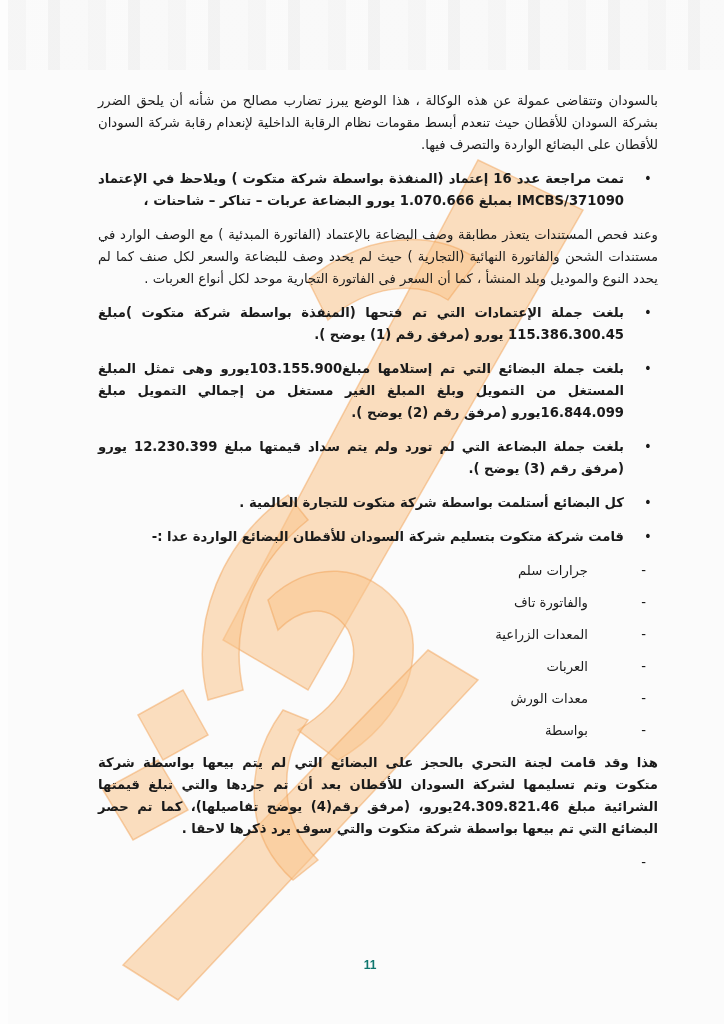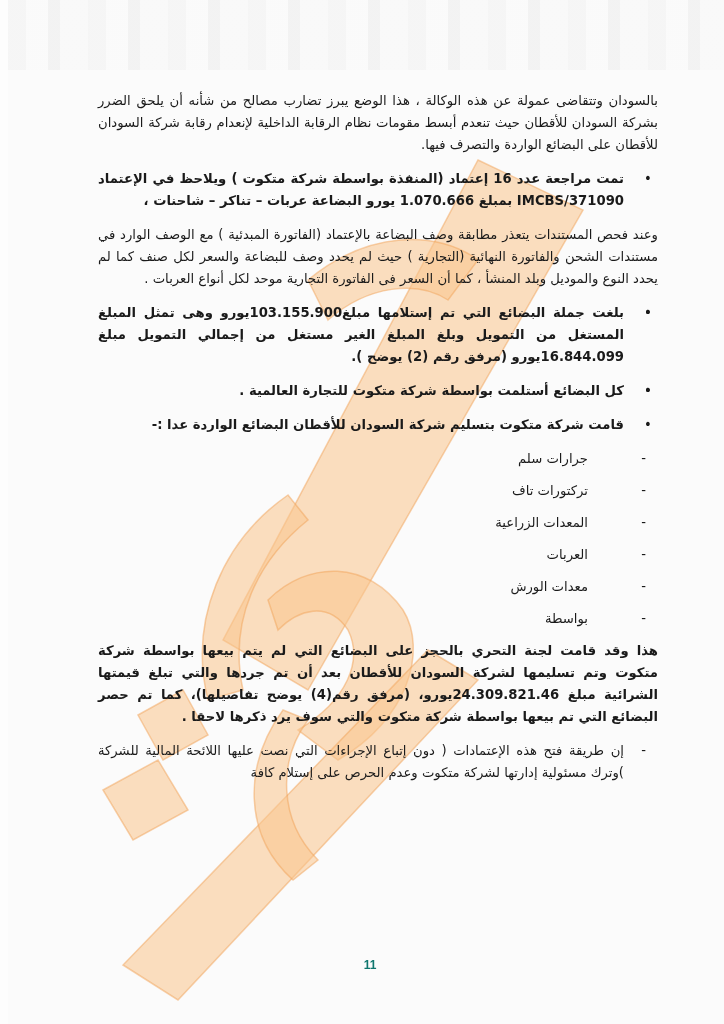--- a/index.html
+++ b/index.html
@@ -68,49 +68,51 @@
 
     <div class="bullet">
       <span class="dot">•</span>
       <span class="bold">تمت مراجعة عدد 16 إعتماد (المنفذة بواسطة شركة متكوت ) ويلاحظ في الإعتماد IMCBS/371090 بمبلغ 1.070.666 يورو البضاعة عربات – تناكر – شاحنات ،</span>
     </div>
 
     <p class="para">وعند فحص المستندات يتعذر مطابقة وصف البضاعة بالإعتماد (الفاتورة المبدئية ) مع الوصف الوارد في مستندات الشحن والفاتورة النهائية (التجارية ) حيث لم يحدد وصف للبضاعة والسعر لكل صنف كما لم يحدد النوع والموديل وبلد المنشأ ، كما أن السعر فى الفاتورة التجارية موحد لكل أنواع العربات .</p>
 
     <div class="bullet">
       <span class="dot">•</span>
+      <span class="bold">بلغت جملة الإعتمادات التي تم فتحها (المنفذة بواسطة شركة متكوت )مبلغ 115.386.300.45 يورو (مرفق رقم (1) يوضح ).</span>
     </div>
 
     <div class="bullet">
       <span class="dot">•</span>
       <span class="bold">بلغت جملة البضائع التي تم إستلامها مبلغ103.155.900يورو وهى تمثل المبلغ المستغل من التمويل وبلغ المبلغ الغير مستغل من إجمالي التمويل مبلغ 16.844.099يورو (مرفق رقم (2) يوضح ).</span>
     </div>
 
     <div class="bullet">
       <span class="dot">•</span>
+      <span class="bold">بلغت جملة البضاعة التي لم تورد ولم يتم سداد قيمتها مبلغ 12.230.399 يورو (مرفق رقم (3) يوضح ).</span>
     </div>
 
     <div class="bullet">
       <span class="dot">•</span>
       <span class="bold">كل البضائع أستلمت بواسطة شركة متكوت للتجارة العالمية .</span>
     </div>
 
     <div class="bullet">
       <span class="dot">•</span>
       <span class="bold">قامت شركة متكوت بتسليم شركة السودان للأقطان البضائع الواردة عدا :-</span>
     </div>
 
     <div>
       <div class="dash-item">
         <span class="dash">-</span>
         <span class="label">جرارات سلم</span>
       </div>
       <div class="dash-item">
         <span class="dash">-</span>
-        <span class="label">تركتورات تاف</span>
+        <span class="label">والفاتورة تاف</span>
       </div>
       <div class="dash-item">
         <span class="dash">-</span>
         <span class="label">المعدات الزراعية</span>
       </div>
       <div class="dash-item">
         <span class="dash">-</span>
         <span class="label">العربات</span>
       </div>
       <div class="dash-item">
@@ -120,18 +122,17 @@
       <div class="dash-item">
         <span class="dash">-</span>
         <span class="label">بواسطة</span>
       </div>
     </div>
 
     <p class="para bold">هذا وقد قامت لجنة التحري بالحجز على البضائع التي لم يتم بيعها بواسطة شركة متكوت وتم تسليمها لشركة السودان للأقطان بعد أن تم جردها والتي تبلغ قيمتها الشرائية مبلغ 24.309.821.46يورو، (مرفق رقم(4) يوضح تفاصيلها)، كما تم حصر البضائع التي تم بيعها بواسطة شركة متكوت والتي سوف يرد ذكرها لاحقا .</p>
 
     <div class="dash-para">
       <span class="dash">-</span>
-      <span>إن طريقة فتح هذه الإعتمادات ( دون إتباع الإجراءات التي نصت عليها اللائحة المالية للشركة )وترك مسئولية إدارتها لشركة متكوت وعدم الحرص على إستلام كافة</span>
     </div>
   </div>
 
   <div class="page-number">11</div>
 </div>
 
 </body></html>

